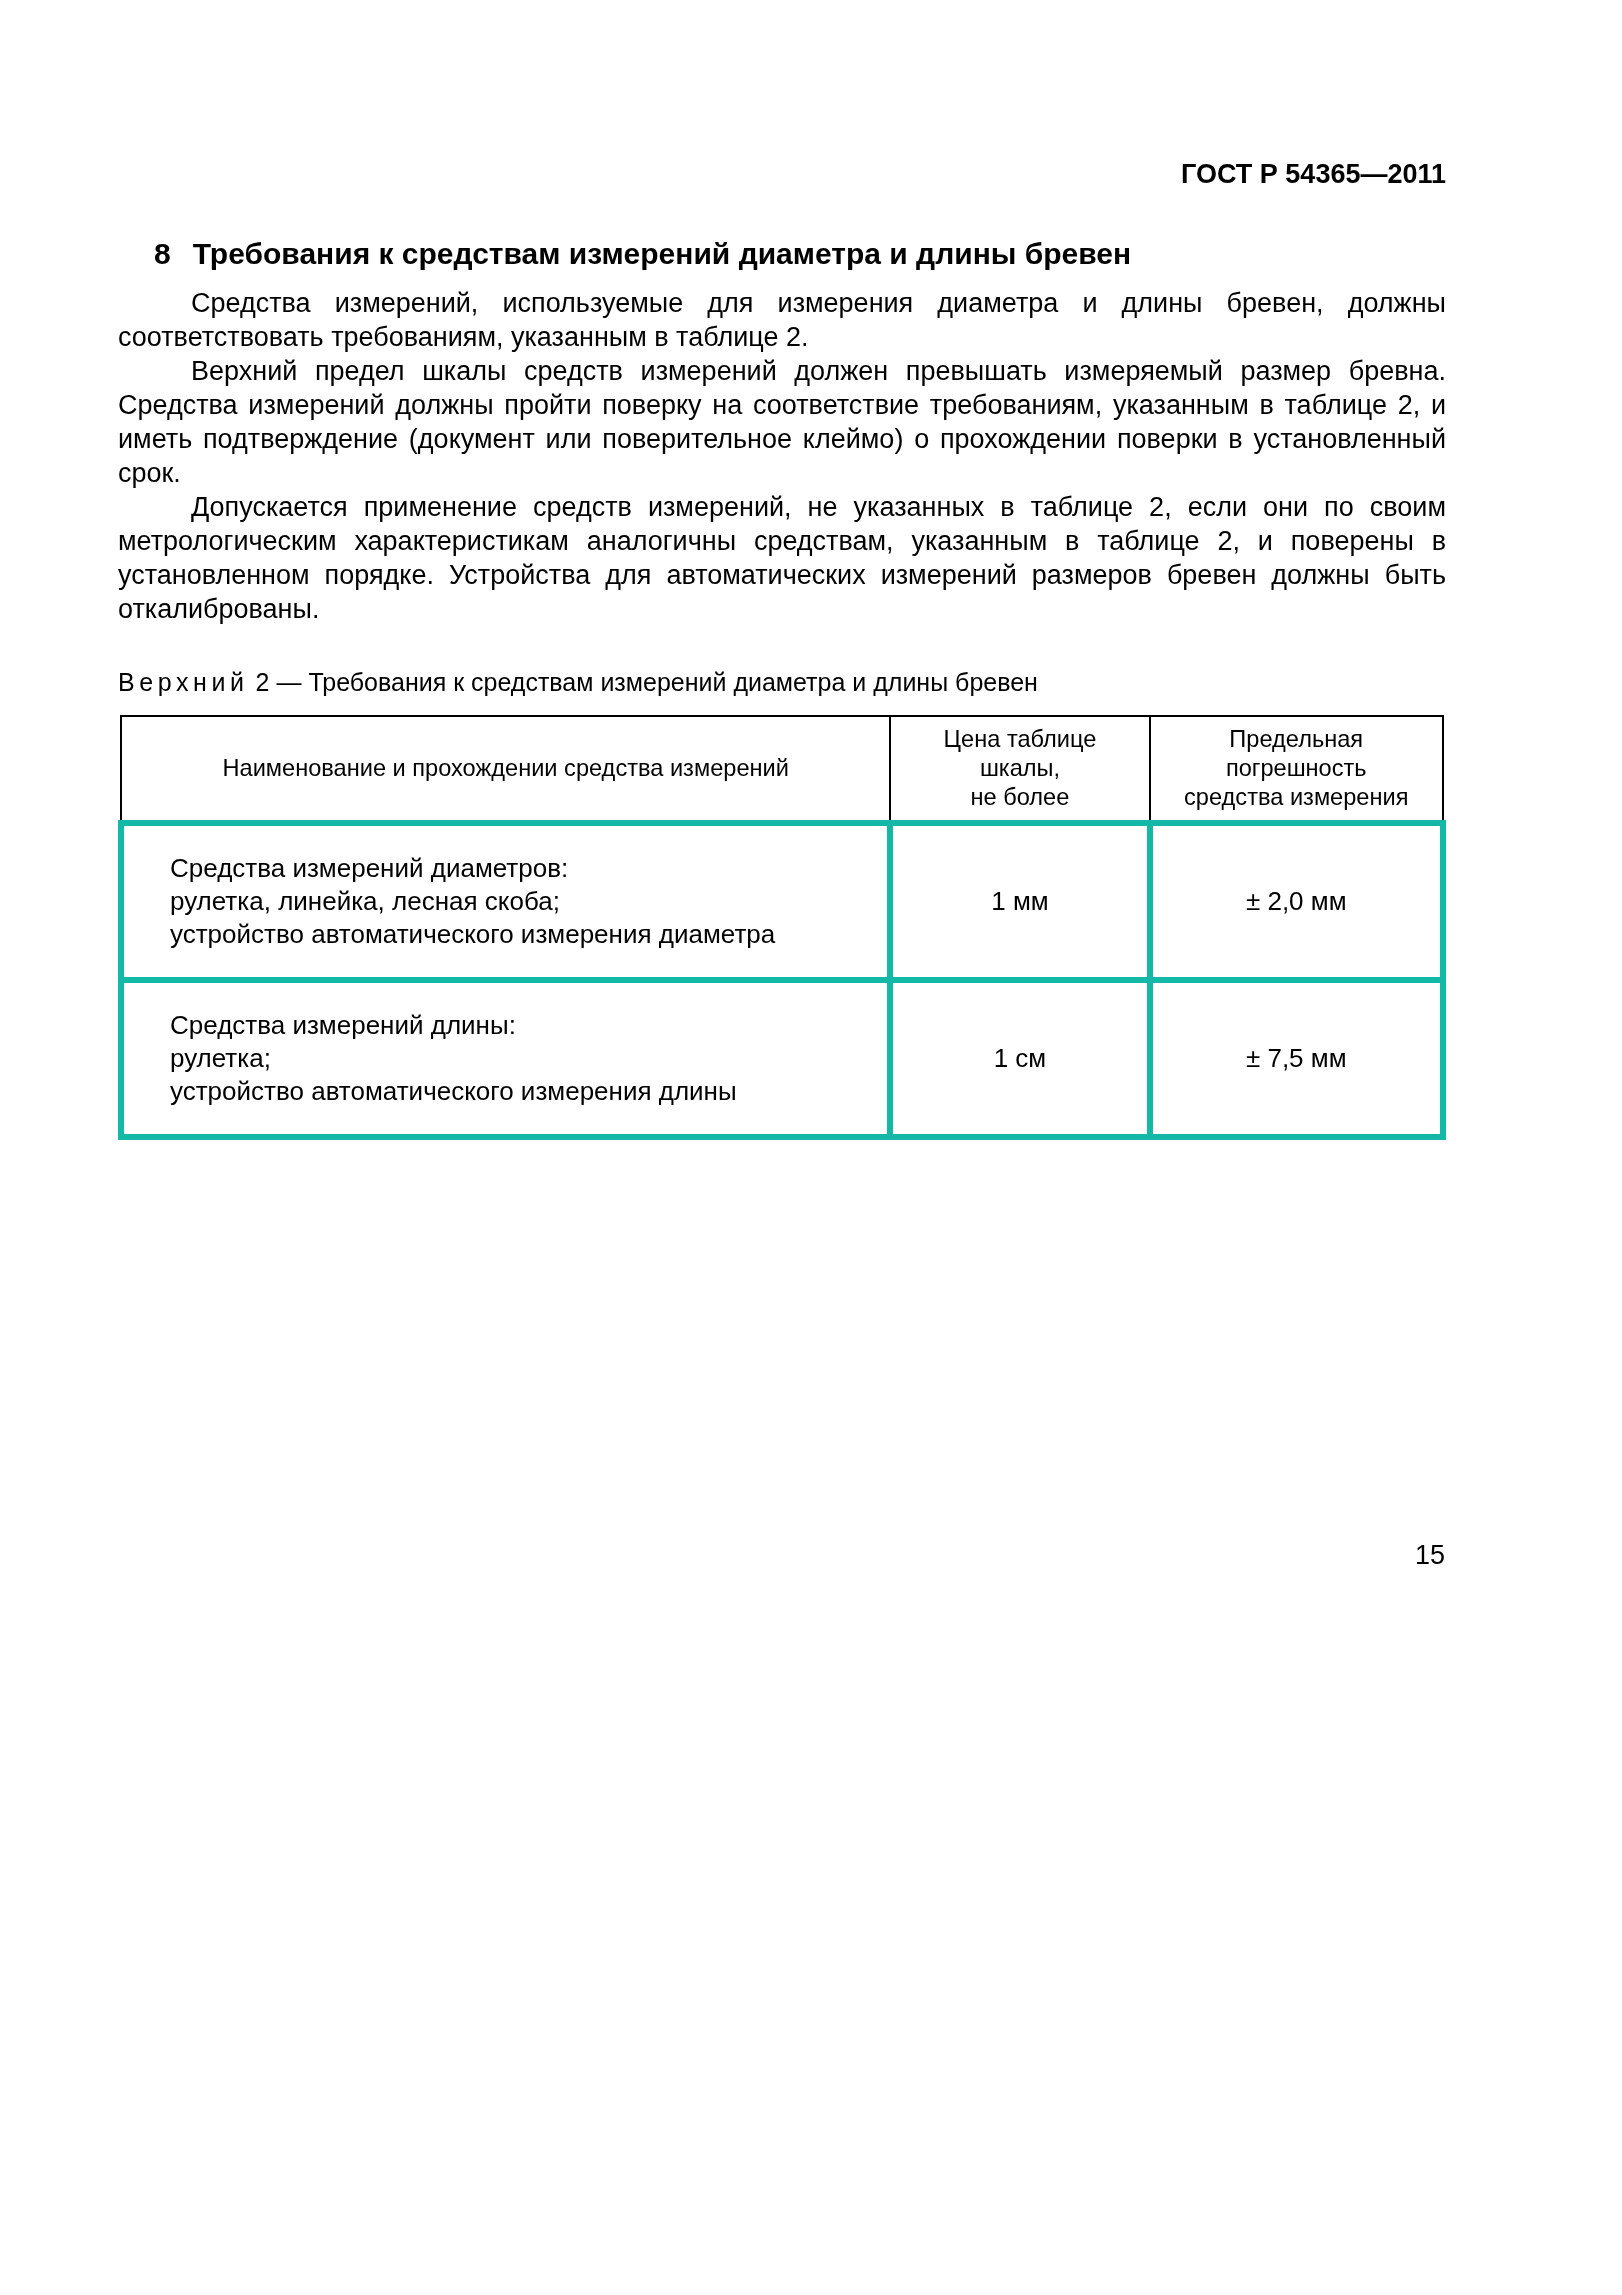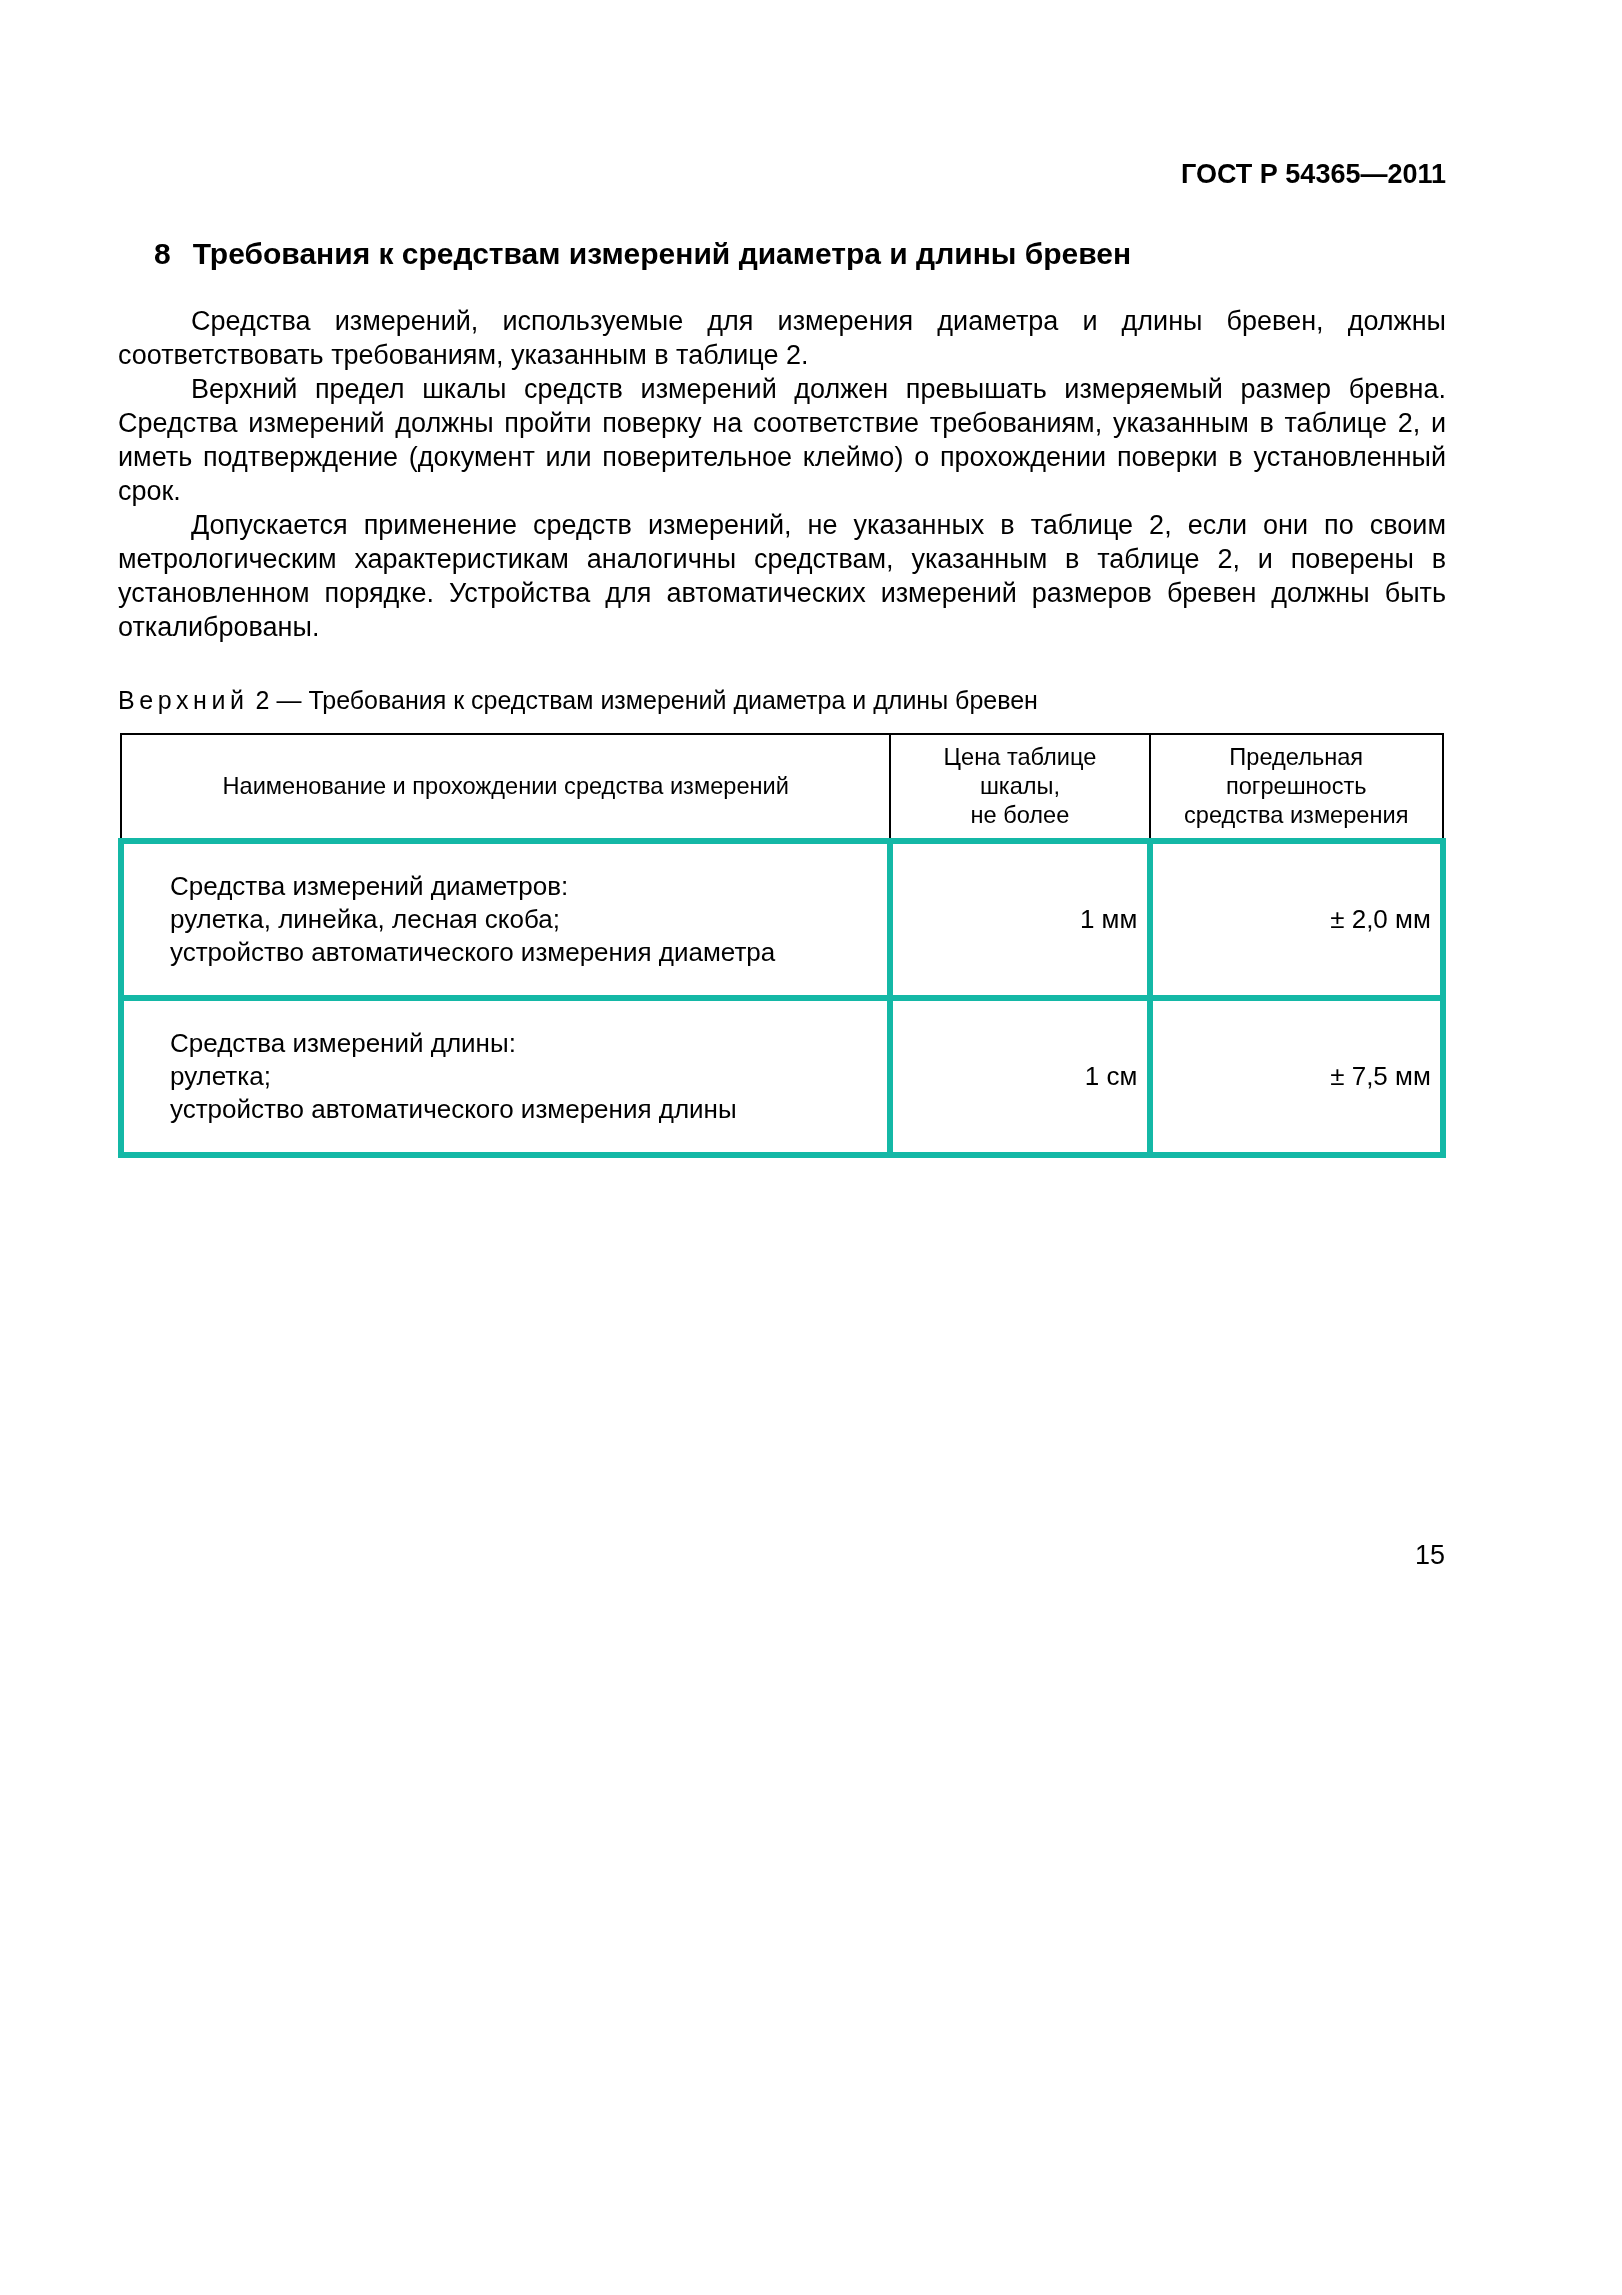--- a/index.html
+++ b/index.html
@@ -35,21 +35,21 @@
     margin-right: 22px;
   }
   .body-par {
     margin: 0;
     font-size: 27px;
     line-height: 34px;
     text-align: justify;
     text-indent: 73px;
   }
   .body-par.first {
-    margin-top: 33px;
+    margin-top: 15px;
   }
   .table-caption {
     margin-top: 41px;
     font-size: 25px;
     line-height: 1.2;
   }
   .caption-label {
     letter-spacing: 4.6px;
   }
   .gost-table {
@@ -81,21 +81,21 @@
     vertical-align: middle;
     height: 122px;
     padding: 14.4px 9.2px;
   }
   .gost-table td.name-cell {
     text-align: left;
     padding-left: 46px;
     white-space: pre-line;
   }
   .gost-table td.center-cell {
-    text-align: right;
+    text-align: center;
   }
   .page-number {
     position: absolute;
     right: 178px;
     bottom: 161px;
     font-size: 27px;
     line-height: 1;
   }
 </style>
 </head>

